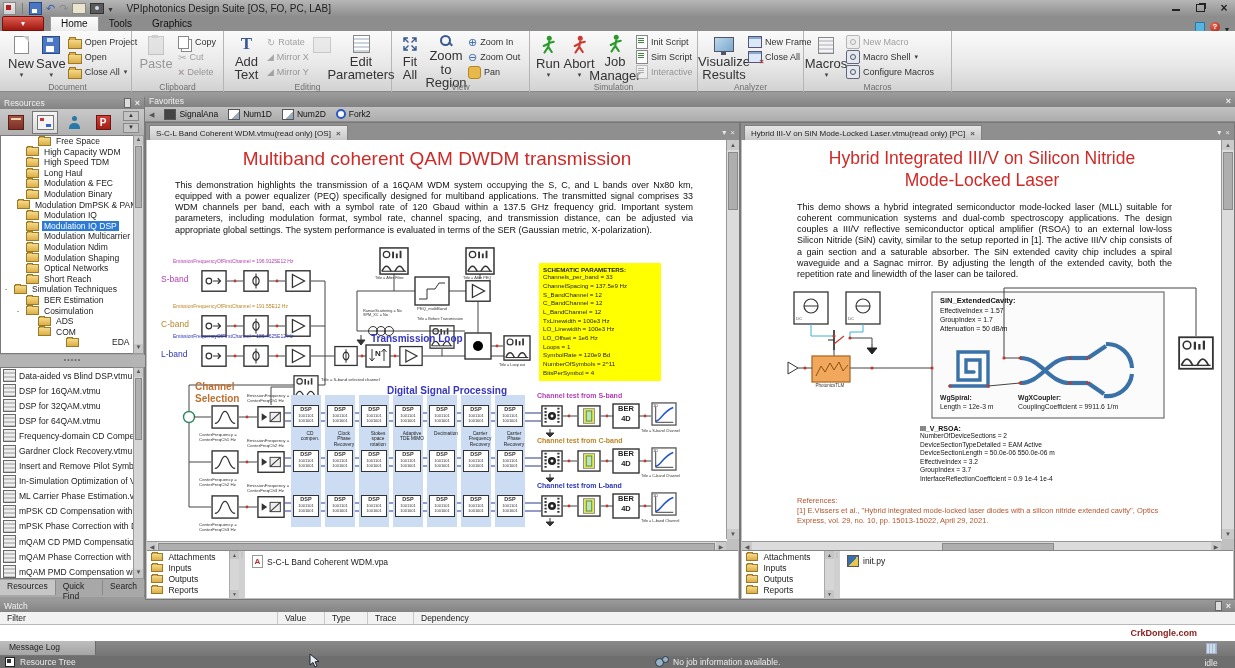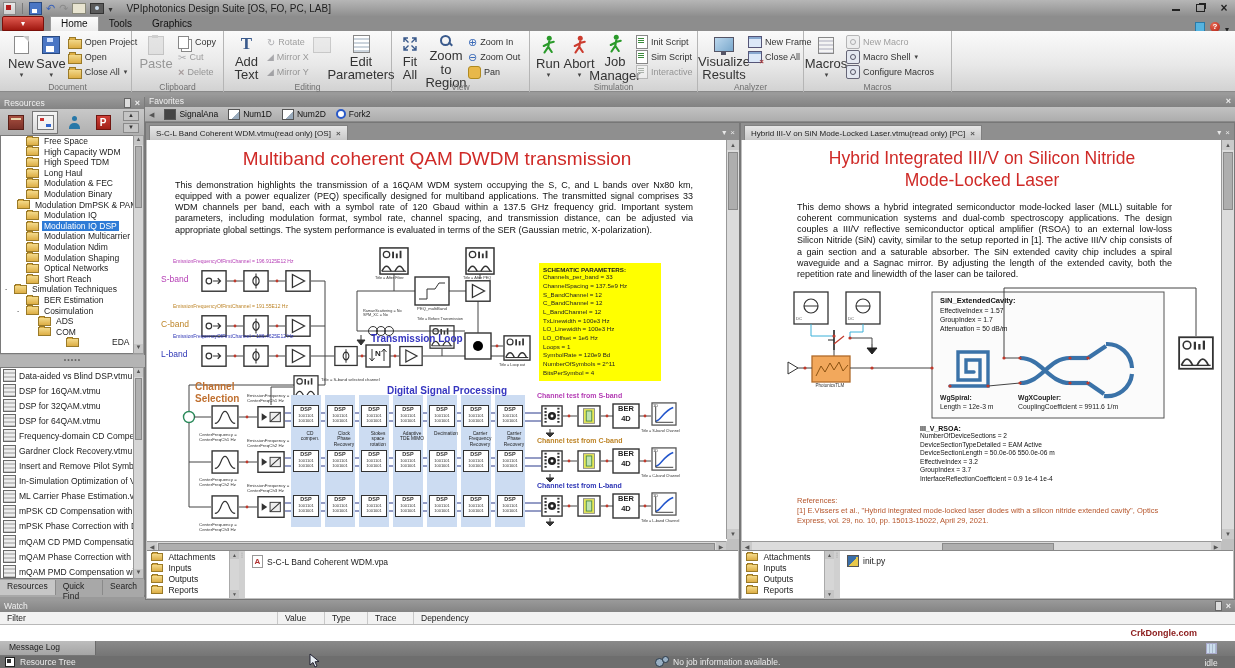--- a/index.html
+++ b/index.html
@@ -603,21 +603,21 @@
       <span class="stb">
           <span class="ic-P">P</span>
         </span>
       <span class="stb-chev">
         <span class="chv">▲</span>
         <span class="chv">▼</span>
       </span>
     </div>
     <div class="tree">
 
-        <div class="trow" style="padding-left: 16px;">
+        <div class="trow" style="padding-left: 16px; margin-left: 12px;">
           <span class="exp"></span>
           <span class="fold"></span>
           <span class="lbl">Free Space</span>
         </div>
 
         <div class="trow" style="padding-left: 16px;">
           <span class="exp"></span>
           <span class="fold"></span>
           <span class="lbl">High Capacity WDM</span>
         </div>

